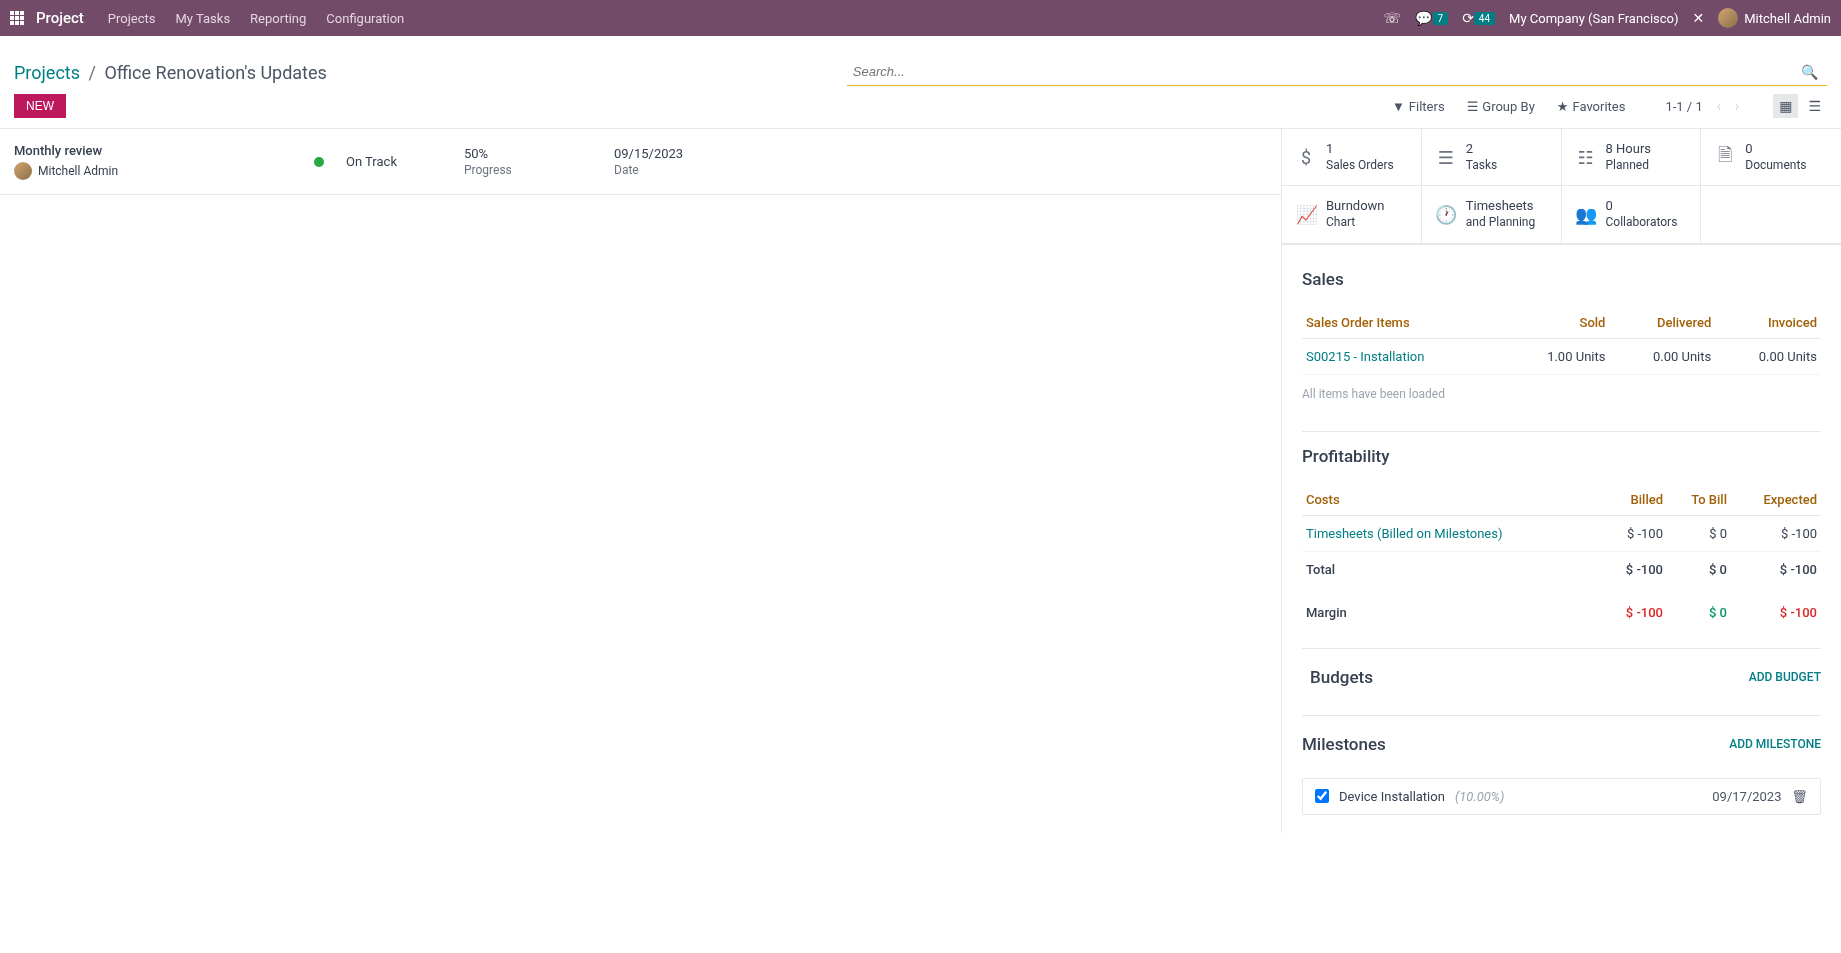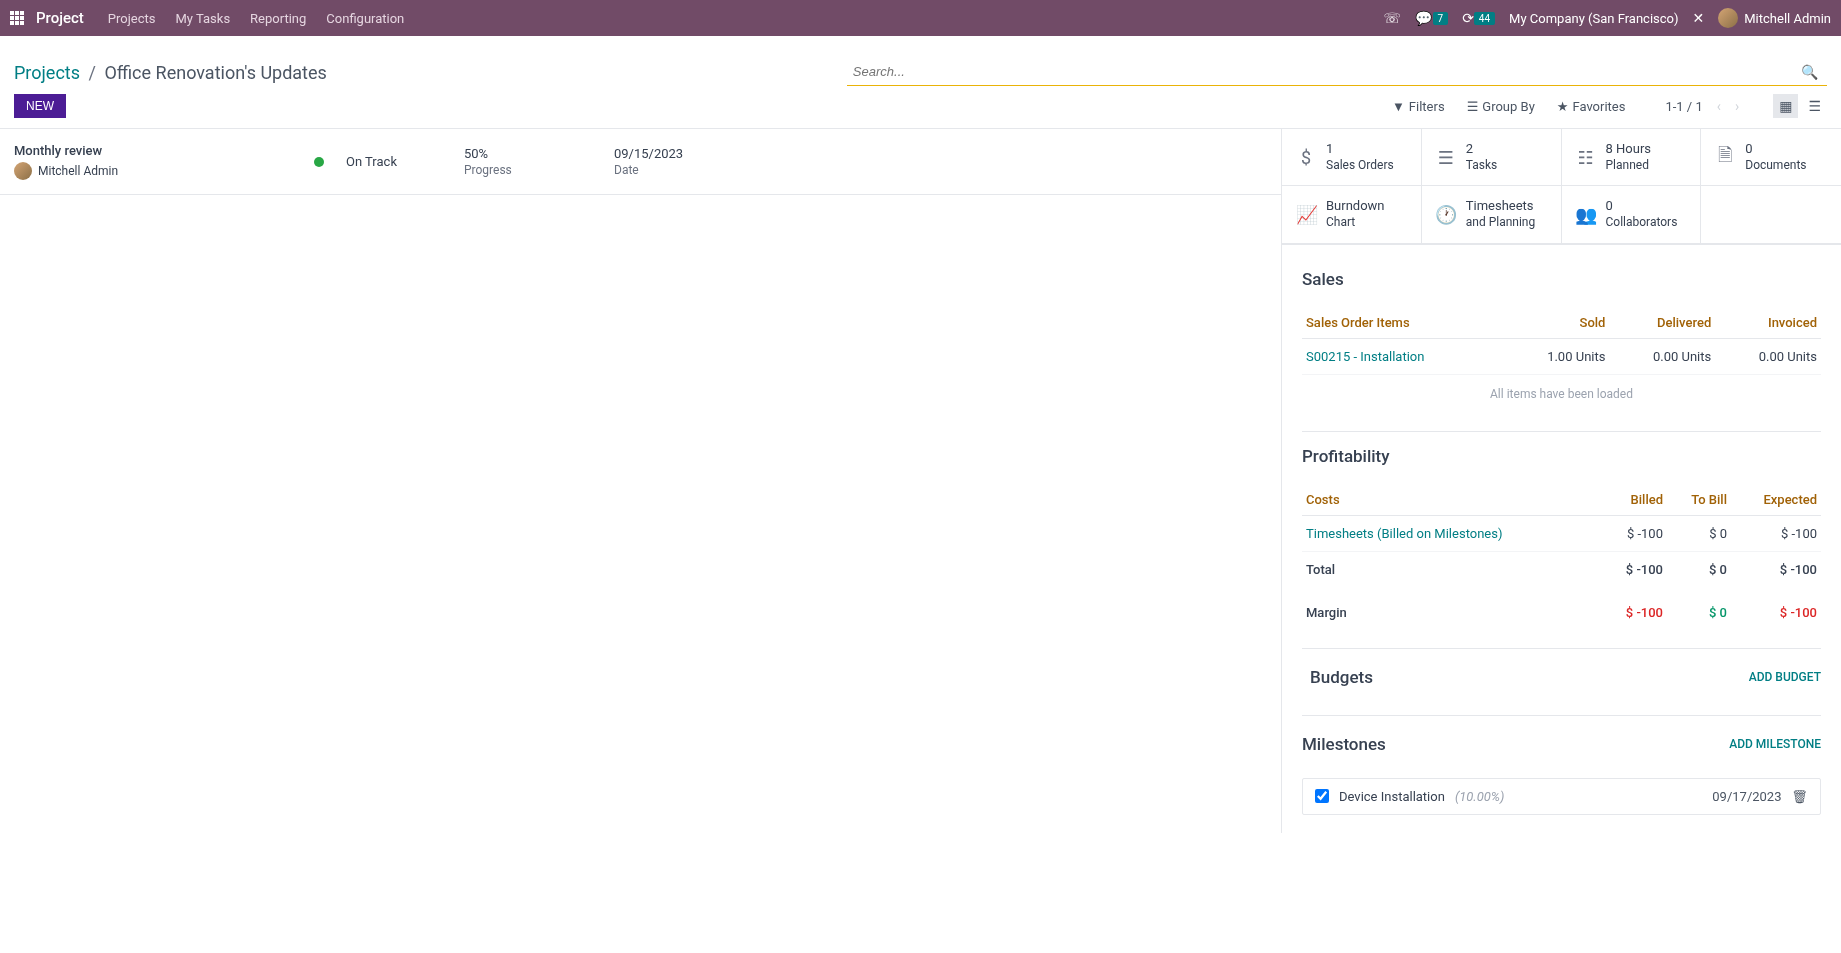--- a/index.html
+++ b/index.html
@@ -22,21 +22,21 @@
 .breadcrumb-row { display: flex; align-items: center; padding: 10px 14px 4px; margin-top: 12px; }
 .breadcrumb { font-size: 18px; }
 .breadcrumb-link { color: #017E84; cursor: pointer; }
 .breadcrumb-sep { color: #6b7280; margin: 0 4px; }
 .breadcrumb-current { color: #4b5563; }
 .search-wrap { flex: 1; margin-left: 520px; position: relative; }
 .search-input { width: 100%; border: none; border-bottom: 1px solid #eab308; padding: 6px 30px 6px 6px; font-size: 13px; outline: none; font-style: italic; }
 .search-icon { position: absolute; right: 8px; top: 50%; transform: translateY(-50%); color: #374151; font-size: 14px; }
 
 .controls-row { display: flex; align-items: center; padding: 4px 14px 10px; }
-.new-btn { background: #4c1d95; color: #fff; border: none; padding: 5px 12px; font-weight: 500; font-size: 12px; cursor: pointer; }
+.new-btn { background: #be185d; color: #fff; border: none; padding: 5px 12px; font-weight: 500; font-size: 12px; cursor: pointer; }
 .filters-group { margin-left: auto; display: flex; gap: 22px; margin-right: 40px; }
 .filter-btn { display: flex; align-items: center; gap: 4px; color: #4b5563; font-size: 13px; cursor: pointer; }
 .pager-group { display: flex; align-items: center; gap: 14px; }
 .pager-text { font-size: 13px; color: #4b5563; }
 .pager-arrow { color: #d1d5db; cursor: pointer; font-size: 14px; }
 .view-switcher { display: flex; gap: 4px; margin-left: 20px; }
 .view-btn { padding: 4px 6px; cursor: pointer; font-size: 14px; color: #4b5563; }
 .view-btn.active { background: #e5e7eb; }
 
 .main { display: flex; border-top: 1px solid #e5e7eb; }
@@ -69,21 +69,21 @@
 
 .tbl { width: 100%; border-collapse: collapse; font-size: 13px; }
 .tbl th { text-align: left; font-weight: 500; color: #a16207; padding: 8px 4px; border-bottom: 1px solid #e5e7eb; }
 .tbl th.r, .tbl td.r { text-align: right; }
 .tbl td { padding: 10px 4px; border-bottom: 1px solid #f3f4f6; }
 .tbl .link { color: #017E84; cursor: pointer; }
 .tbl .total-row td { font-weight: 500; border-bottom: none; }
 .tbl .margin-row td { font-weight: 500; border: none; padding-top: 18px; }
 .neg { color: #dc2626; }
 .pos { color: #059669; }
-.loaded-msg { text-align: center; color: #9ca3af; font-size: 12px; padding: 12px 0; }
+.loaded-msg { color: #9ca3af; font-size: 12px; padding: 12px 0; }
 .hr { border: none; border-top: 1px solid #e5e7eb; margin: 18px 0 8px; }
 
 .milestone-row { display: flex; align-items: center; gap: 10px; padding: 10px 12px; border: 1px solid #e5e7eb; border-radius: 2px; margin-top: 14px; }
 .milestone-check { width: 14px; height: 14px; }
 .milestone-name { font-size: 13px; }
 .milestone-pct { color: #9ca3af; font-style: italic; }
 .milestone-date { margin-left: auto; font-size: 13px; color: #4b5563; }
 .trash-icon { color: #4b5563; cursor: pointer; }
 </style>
 </head>

